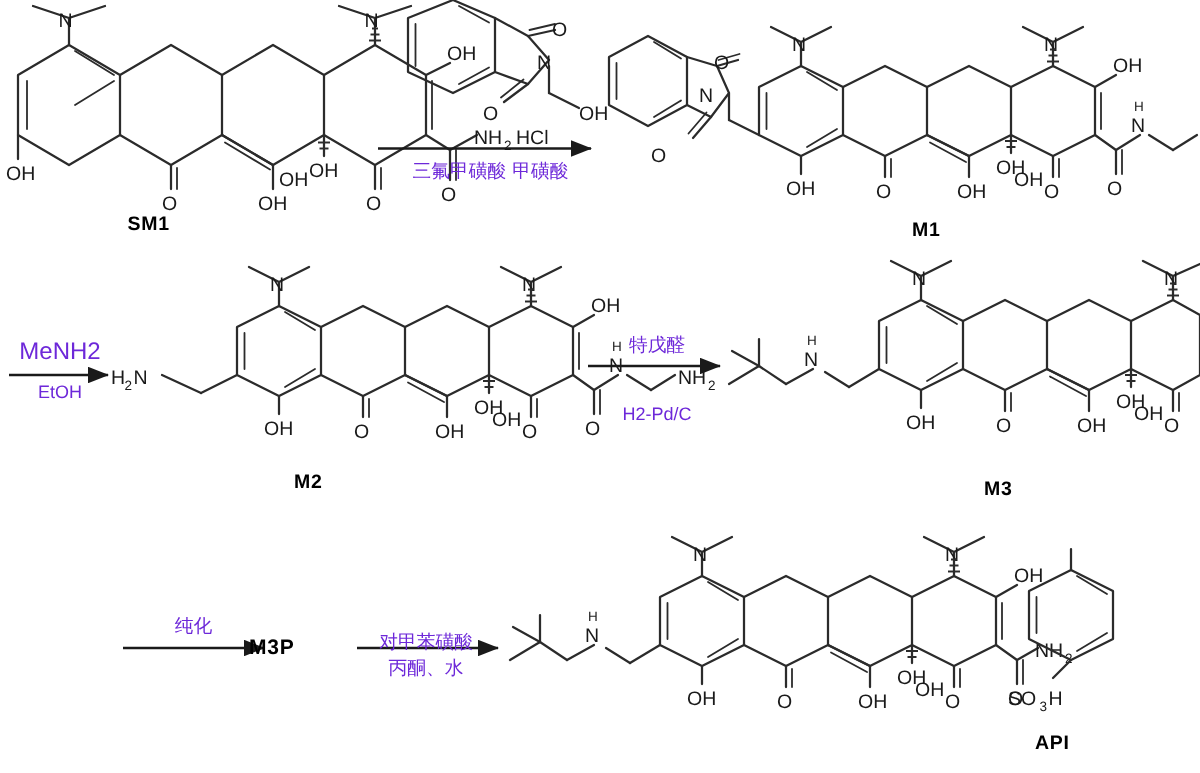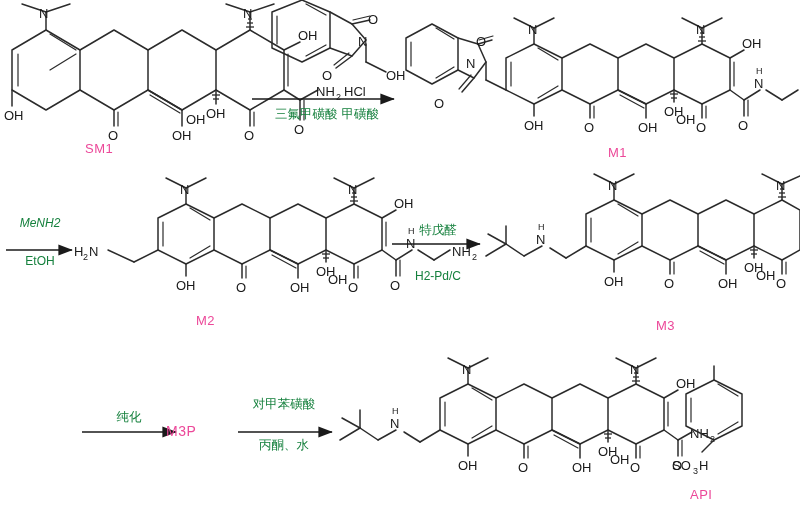--- a/index.html
+++ b/index.html
@@ -6,22 +6,22 @@
   body{width:800px;height:515px;position:relative;overflow:hidden;
        font-family:"Liberation Sans","DejaVu Sans",sans-serif;color:#1a1a1a;}
   .canvas{position:absolute;left:0;top:0;width:800px;height:515px;}
   svg{position:absolute;left:0;top:0;width:800px;height:515px;overflow:visible;}
   .bond{stroke:#2b2b2b;stroke-width:1.5;fill:none;stroke-linecap:round;stroke-linejoin:round;}
   .bond-thin{stroke:#2b2b2b;stroke-width:1.2;fill:none;stroke-linecap:round;}
   .arrow-line{stroke:#1a1a1a;stroke-width:1.6;fill:none;}
   .hashmark{stroke:#2b2b2b;stroke-width:1.3;}
   .atom{font-family:"Liberation Sans","DejaVu Sans",sans-serif;font-size:13px;fill:#1a1a1a;}
   .atom-sm{font-family:"Liberation Sans","DejaVu Sans",sans-serif;font-size:9px;fill:#1a1a1a;}
-  .lbl{position:absolute;font-size:13px;font-weight:normal;letter-spacing:.5px;color:#ec4899;white-space:nowrap;}
-  .cond{position:absolute;font-size:12.5px;color:#15803d;white-space:nowrap;text-align:center;}
+  .lbl{position:absolute;font-size:13px;font-weight:bold;letter-spacing:.5px;color:#000000;white-space:nowrap;}
+  .cond{position:absolute;font-size:12.5px;color:#6d28d9;white-space:nowrap;text-align:center;}
   .cond-cn{font-family:"DejaVu Sans","Liberation Sans",sans-serif;font-size:12.5px;}
 </style>
 </head>
 <body>
 
 <div class="canvas">
 
 <svg viewBox="0 0 800 515">
   <defs>
     <marker id="arrowhead" markerWidth="9" markerHeight="7" refX="8.5" refY="3.5" orient="auto">
@@ -414,24 +414,24 @@
 
 <div class="lbl" style="left:85px;top:141px;">SM1</div>
 <div class="lbl" style="left:608px;top:145px;">M1</div>
 <div class="lbl" style="left:196px;top:313px;">M2</div>
 <div class="lbl" style="left:656px;top:318px;">M3</div>
 <div class="lbl" style="left:166px;top:423px;font-size:14px;">M3P</div>
 <div class="lbl" style="left:690px;top:487px;">API</div>
 
 <div class="cond cond-cn" style="left:252px;top:106px;width:150px;">三氟甲磺酸  甲磺酸</div>
 
-<div class="cond" style="left:6px;top:216px;width:68px;font-size:12px;font-style:italic;">MeNH2</div>
+<div class="cond" style="left:6px;top:226px;width:68px;font-size:16px;">MeNH2</div>
 <div class="cond" style="left:6px;top:254px;width:68px;font-size:12px;">EtOH</div>
 
 <div class="cond cond-cn" style="left:392px;top:222px;width:92px;">特戊醛</div>
 <div class="cond" style="left:392px;top:249px;width:92px;font-size:12px;margin-top:20px;">H2-Pd/C</div>
 
 <div class="cond cond-cn" style="left:82px;top:409px;width:94px;">纯化</div>
 
-<div class="cond cond-cn" style="left:232px;top:396px;width:104px;">对甲苯磺酸</div>
+<div class="cond cond-cn" style="left:232px;top:420px;width:104px;">对甲苯磺酸</div>
 <div class="cond cond-cn" style="left:232px;top:437px;width:104px;">丙酮、水</div>
 
 </div>
 
 </body></html>

